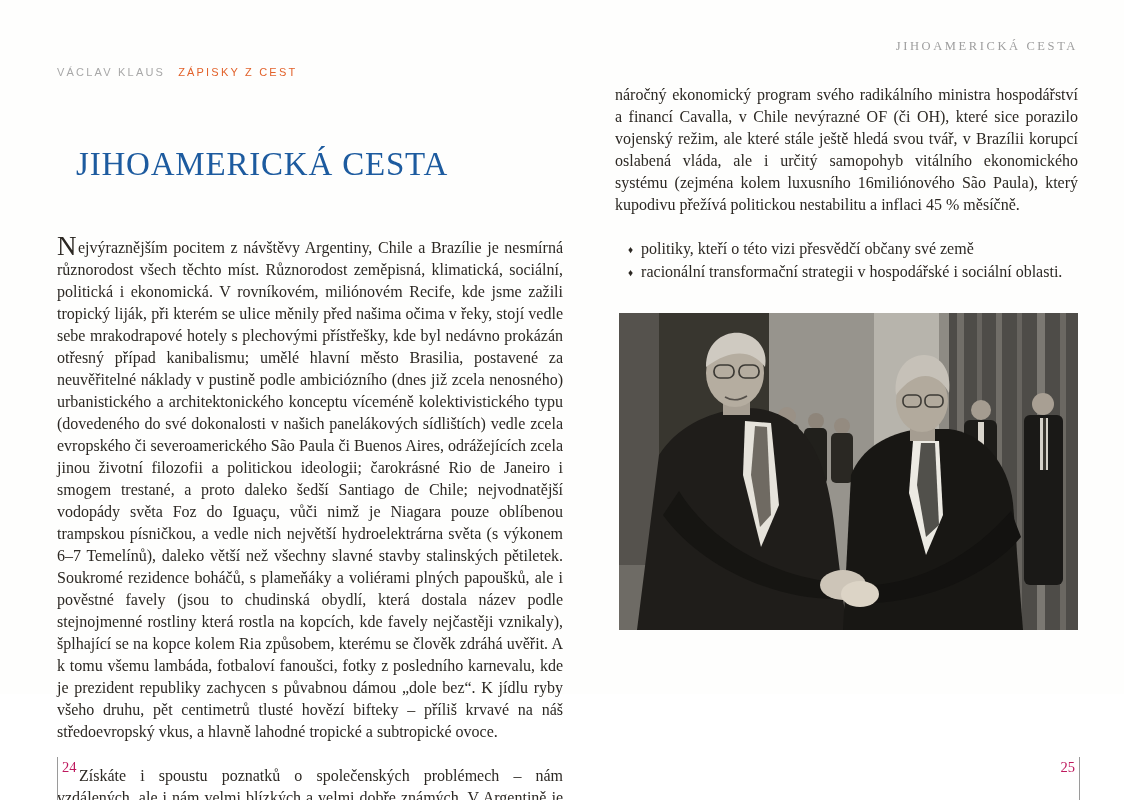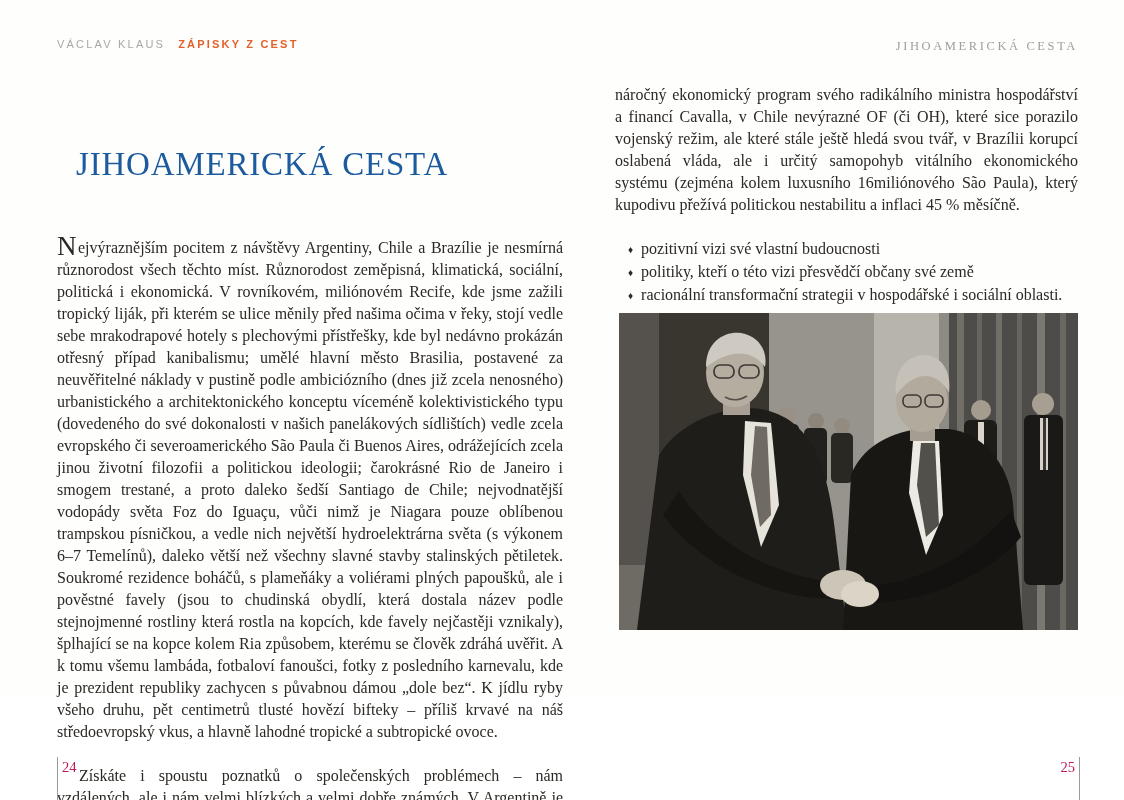--- a/index.html
+++ b/index.html
@@ -13,21 +13,21 @@
   .spread { position:relative; width:1124px; height:694px; background:#fefefd; }
 
   
   .run-head-left {
     position:absolute; left:57px; top:38px;
     display:flex; gap:13px; align-items:baseline;
     font-family:"Liberation Sans", sans-serif;
     font-size:11px; letter-spacing:2.2px; text-transform:uppercase;
   }
   .run-head-left .author { color:#a8a8a8; font-weight:400; }
-  .run-head-left .series { color:#e2622b; font-weight:700; }
+  .run-head-left .series { color:#e2622b; font-weight:400;margin-top:28px; }
   .run-head-right {
     position:absolute; right:46px; top:39px;
     font-family:"Liberation Serif", serif;
     font-size:12.5px; letter-spacing:2.6px; color:#9e9e9e;
   }
 
   
   .chapter-title {
     position:absolute; left:76px; top:124px;
     font-size:33px; letter-spacing:0.8px;
@@ -92,21 +92,20 @@
   <h1 class="chapter-title">JIHOAMERICKÁ CESTA</h1>
 
   <div class="col col-left">
     <p><span class="initial">N</span><span>ejvýraznějším pocitem z návštěvy Argentiny, Chile a Brazílie je nesmírná různorodost všech těchto míst. Různorodost zeměpisná, klimatická, sociální, politická i ekonomická. V rovníkovém, miliónovém Recife, kde jsme zažili tropický liják, při kterém se ulice měnily před našima očima v řeky, stojí vedle sebe mrakodrapové hotely s plechovými přístřešky, kde byl nedávno prokázán otřesný případ kanibalismu; umělé hlavní město Brasilia, postavené za neuvěřitelné náklady v pustině podle ambiciózního (dnes již zcela nenosného) urbanistického a architektonického konceptu víceméně kolektivistického typu (dovedeného do své dokonalosti v našich panelákových sídlištích) vedle zcela evropského či severoamerického São Paula či Buenos Aires, odrážejících zcela jinou životní filozofii a politickou ideologii; čarokrásné Rio de Janeiro i smogem trestané, a proto daleko šedší Santiago de Chile; nejvodnatější vodopády světa Foz do Iguaçu, vůči nimž je Niagara pouze oblíbenou trampskou písničkou, a vedle nich největší hydroelektrárna světa (s výkonem 6–7 Temelínů), daleko větší než všechny slavné stavby stalinských pětiletek. Soukromé rezidence boháčů, s plameňáky a voliérami plných papoušků, ale i pověstné favely (</span><span class="it">jsou to chudinská obydlí, která dostala název podle stejnojmenné rostliny která rostla na kopcích, kde favely nejčastěji vznikaly</span><span>), šplhající se na kopce kolem Ria způsobem, kterému se člověk zdráhá uvěřit. A k tomu všemu lambáda, fotbaloví fanoušci, fotky z posledního karnevalu, kde je prezident republiky zachycen s půvabnou dámou „dole bez“. K jídlu ryby všeho druhu, pět centimetrů tlusté hovězí bifteky – příliš krvavé na náš středoevropský vkus, a hlavně lahodné tropické a subtropické ovoce.</span></p>
     <p class="indent gap-top">Získáte i spoustu poznatků o společenských problémech – nám vzdálených, ale i nám velmi blízkých a velmi dobře známých. V Argentině je charismatický prezident Menem, schopný získat národní konsensus pro</p>
   </div>
 
   <div class="col col-right">
     <p>náročný ekonomický program svého radikálního ministra hospodářství a financí Cavalla, v Chile nevýrazné OF (či OH), které sice porazilo vojenský režim, ale které stále ještě hledá svou tvář, v Brazílii korupcí oslabená vláda, ale i určitý samopohyb vitálního ekonomického systému (zejména kolem luxusního 16miliónového São Paula), který kupodivu přežívá politickou nestabilitu a inflaci 45 % měsíčně.</p>
     <ul class="blist">
-      <li><span class="blt">♦</span><span>pozitivní vizi své vlastní budoucnosti</span></li>
       <li><span class="blt">♦</span><span>politiky, kteří o této vizi přesvědčí občany své země</span></li>
       <li><span class="blt">♦</span><span>racionální transformační strategii v hospodářské i sociální oblasti.</span></li>
     </ul>
   </div>
 
   <figure class="photo">
     <svg viewBox="0 0 459 317" preserveAspectRatio="none">
 
       <rect width="459" height="317" fill="#8f8d88"></rect>
       <rect x="0" y="0" width="62" height="317" fill="#55524d"></rect>

